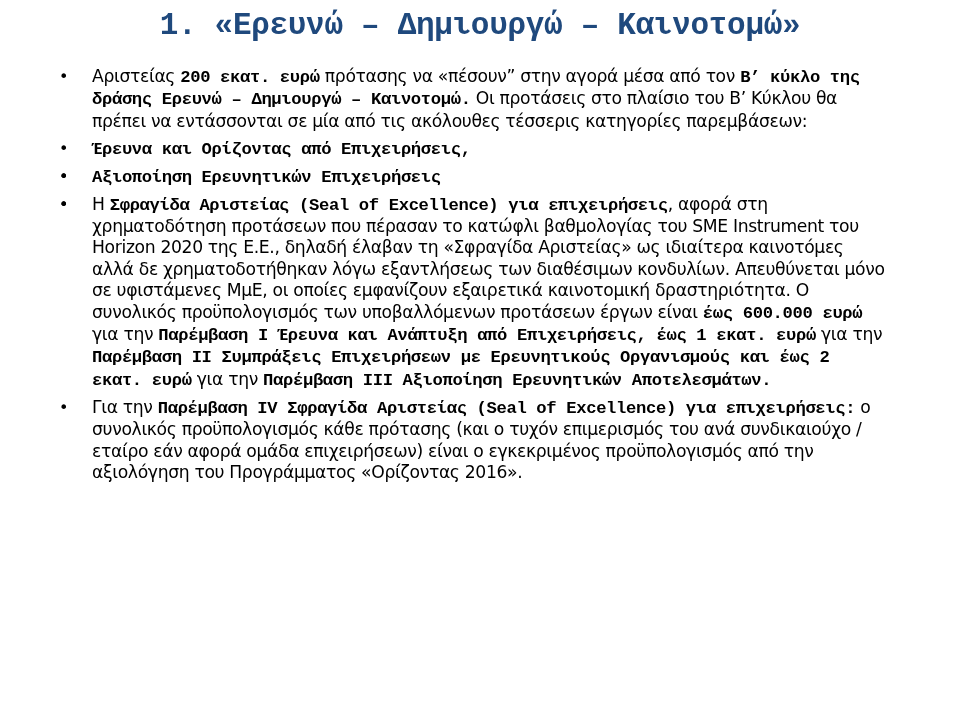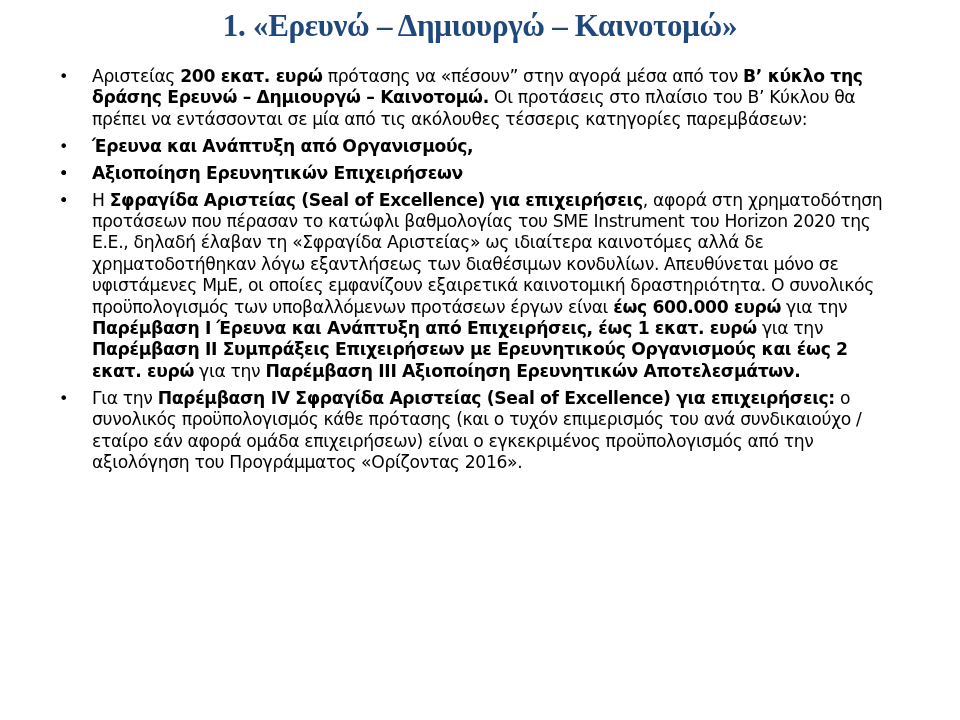--- a/index.html
+++ b/index.html
@@ -14,21 +14,21 @@
       overflow: hidden;
       font-family: "DejaVu Sans", "Liberation Sans", sans-serif;
       color: #000000;
     }
     .title {
       position: absolute;
       left: 0;
       top: 6px;
       width: 960px;
       text-align: center;
-      font-family: Liberation Serif, serif;
+      font-family: Liberation Mono, monospace;
       font-weight: bold;
       font-size: 31px;
       line-height: 40px;
       color: #1f497d;
       letter-spacing: -0.3px;
     }
     .content {
       position: absolute;
       left: 56px;
       top: 66px;
@@ -48,43 +48,44 @@
       letter-spacing: -0.35px;
     }
     .bullet .dot {
       position: absolute;
       left: 3px;
       top: 0;
       font-size: 16px;
     }
     .bullet b {
       font-weight: bold;
+      font-family: Liberation Mono, monospace;
     }
   </style>
 </head>
 <body>
 
 <div class="title">1. «Ερευνώ – Δημιουργώ – Καινοτομώ»</div>
 
 <div class="content">
   <ul class="bullets">
     <li class="bullet">
       <span class="dot">•</span>
       <span>Αριστείας </span><b>200 εκατ. ευρώ</b><span> πρότασης να «πέσουν” στην αγορά μέσα από τον </span><b>Β’ κύκλο της δράσης Ερευνώ – Δημιουργώ – Καινοτομώ.</b><span> Οι προτάσεις στο πλαίσιο του Β’ Κύκλου θα πρέπει να εντάσσονται σε μία από τις ακόλουθες τέσσερις κατηγορίες παρεμβάσεων:</span>
     </li>
     <li class="bullet">
       <span class="dot">•</span>
-      <b>Έρευνα και Ανάπτυξη από Οργανισμούς,</b>
+      <b>Έρευνα και Ορίζοντας από Επιχειρήσεις,</b>
     </li>
     <li class="bullet">
       <span class="dot">•</span>
     </li>
     <li class="bullet">
       <span class="dot">•</span>
-      <b>Αξιοποίηση Ερευνητικών Επιχειρήσεων</b>
+      <b>Αξιοποίηση Ερευνητικών Επιχειρήσεις</b>
     </li>
     <li class="bullet">
       <span class="dot">•</span>
     </li>
     <li class="bullet">
       <span class="dot">•</span>
       <span>Η </span><b>Σφραγίδα Αριστείας (Seal of Excellence) για επιχειρήσεις</b><span>, αφορά στη χρηματοδότηση προτάσεων που πέρασαν το κατώφλι βαθμολογίας του SME Instrument του Horizon 2020 της Ε.Ε., δηλαδή έλαβαν τη «Σφραγίδα Αριστείας» ως ιδιαίτερα καινοτόμες αλλά δε χρηματοδοτήθηκαν λόγω εξαντλήσεως των διαθέσιμων κονδυλίων. Απευθύνεται μόνο σε υφιστάμενες ΜμΕ, οι οποίες εμφανίζουν εξαιρετικά καινοτομική δραστηριότητα. Ο συνολικός προϋπολογισμός των υποβαλλόμενων προτάσεων έργων είναι </span><b>έως 600.000 ευρώ</b><span> για την </span><b>Παρέμβαση Ι Έρευνα και Ανάπτυξη από Επιχειρήσεις, έως 1 εκατ. ευρώ</b><span> για την </span><b>Παρέμβαση ΙΙ Συμπράξεις Επιχειρήσεων με Ερευνητικούς Οργανισμούς και έως 2 εκατ. ευρώ</b><span> για την </span><b>Παρέμβαση ΙΙΙ Αξιοποίηση Ερευνητικών Αποτελεσμάτων.</b>
     </li>
     <li class="bullet">
       <span class="dot">•</span>

